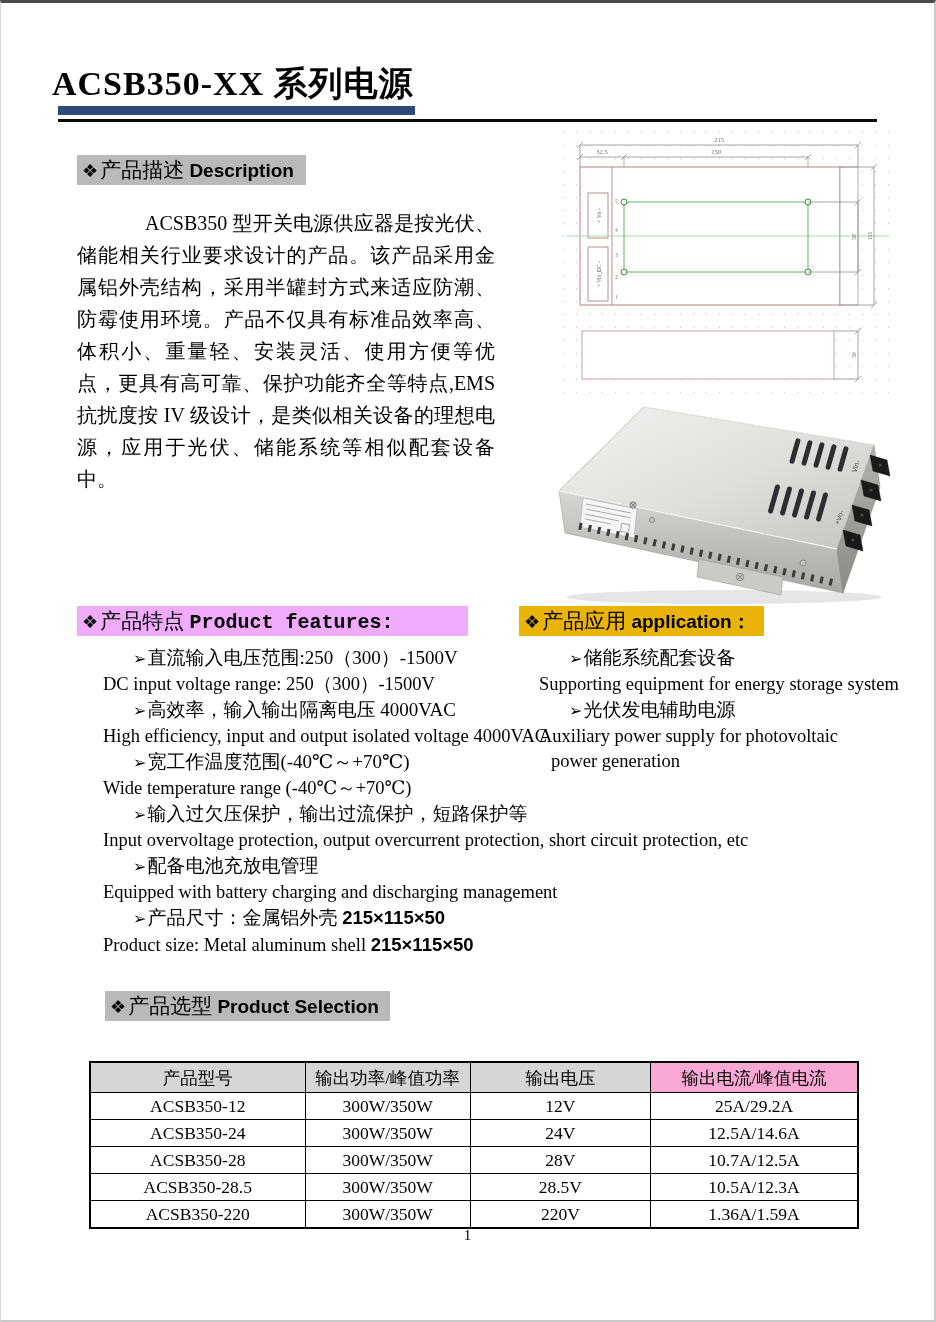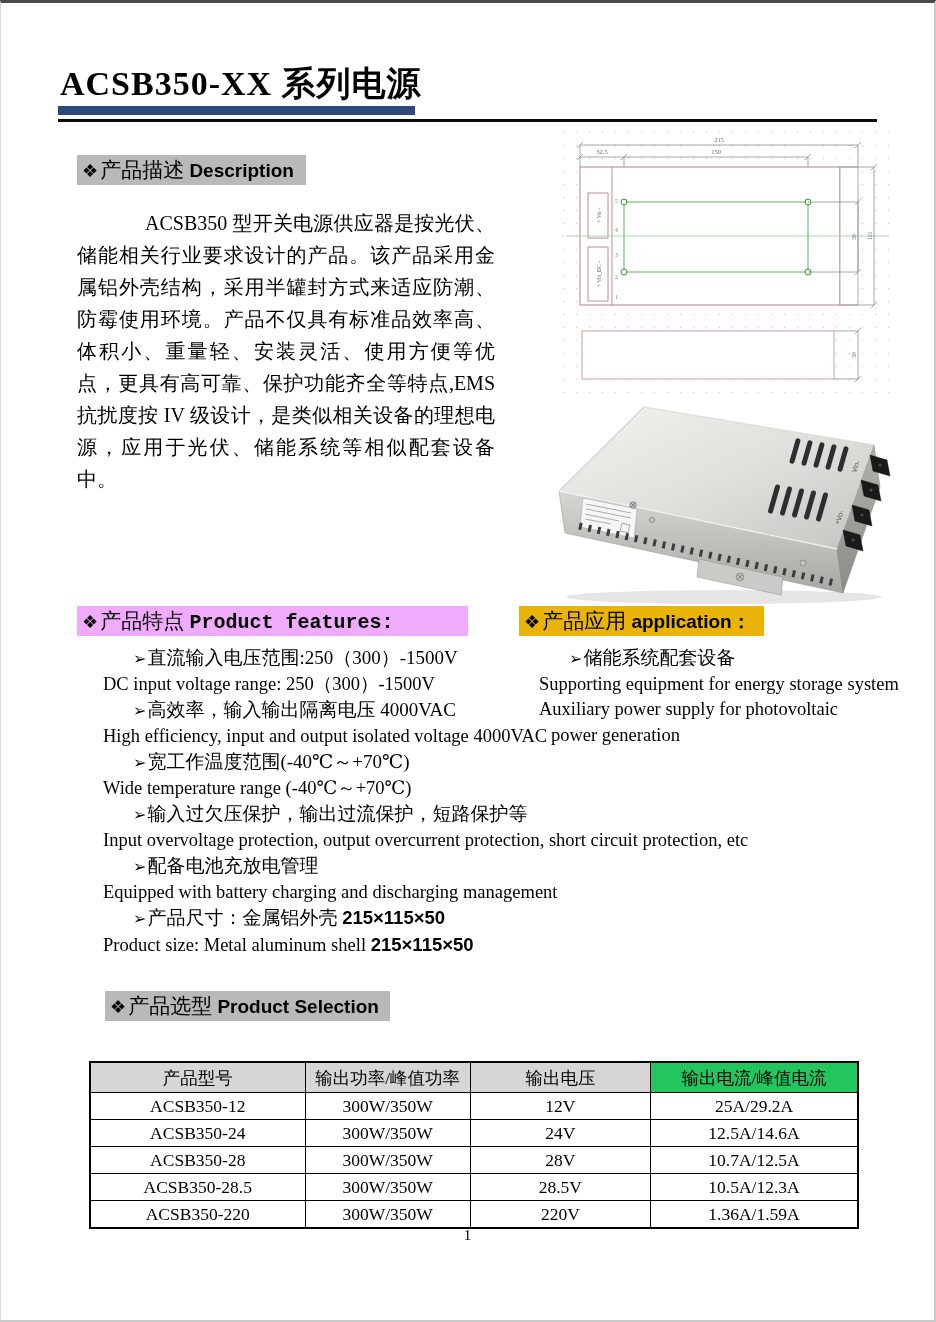--- a/index.html
+++ b/index.html
@@ -4,21 +4,21 @@
 <style>
   html,body{margin:0;padding:0;background:#ffffff;}
   .page{
     position:relative;width:936px;height:1322px;background:#fff;overflow:hidden;
     box-sizing:border-box;
     border-top:3px solid #4a4a4a;border-right:2px solid #c9c9c9;
     border-bottom:2px solid #c9c9c9;border-left:1px solid #d8d8d8;
     font-family:"Liberation Serif","DejaVu Serif",serif;color:#000;
   }
   .doc-title{
-    position:absolute;left:59px;top:58px;font-size:34px;font-weight:bold;
+    position:absolute;left:51px;top:58px;font-size:34px;font-weight:bold;
     letter-spacing:1px;font-family:"Liberation Serif","DejaVu Serif",serif;white-space:nowrap;text-align:right;
   }
   .title-bar{position:absolute;left:57px;top:103px;width:357px;height:9px;}
   .title-rule{position:absolute;left:57px;top:116px;width:819px;height:3px;background:#0a0a0a;}
   .sec-head{
     position:absolute;height:24px;line-height:24px;padding:3px 12px 3px 5px;
     background:#b9b9b9;white-space:nowrap;font-size:21px;
   }
   .sec-head .marker{font-size:18px;margin-right:2px;font-family:"DejaVu Sans",sans-serif;}
   .sec-head .zh{font-family:"Liberation Serif","DejaVu Serif",serif;}
@@ -258,37 +258,38 @@
         <div class="li-zh"><span class="arrow">➢</span><span>产品尺寸：金属铝外壳 </span><b class="dims">215×115×50</b></div>
         <div class="li-en">Product size: Metal aluminum shell <b class="dims">215×115×50</b></div>
       </div>
     </div>
   <div class="list-col" id="applications-list">
       <div class="list-item">
         <div class="li-zh"><span class="arrow">➢</span><span>储能系统配套设备</span></div>
         <div class="li-en">Supporting equipment for energy storage system</div>
       </div>
       <div class="list-item">
+        <div class="li-zh"><span class="arrow">➢</span><span>光伏发电辅助电源</span></div>
         <div class="li-en">Auxiliary power supply for photovoltaic</div>
         <div class="li-en extra">power generation</div>
       </div>
     </div>
 
   <div class="sec-head" style="left: 76px; top: 988px; width: 268px; background: rgb(185, 185, 185); margin-left: 28px;">
     <span class="marker">❖</span><span class="zh">产品选型</span>
     <span class="en-sans">Product Selection</span>
   </div>
 
   <table class="sel-table">
     <thead>
         <tr id="sel-head-row">
           <th style="background: rgb(214, 214, 214); width: 28%;">产品型号</th>
           <th style="background: rgb(214, 214, 214); width: 21.5%;">输出功率/峰值功率</th>
           <th style="background: rgb(214, 214, 214); width: 23.5%;">输出电压</th>
-          <th style="background: #22c55e; width: 27%;">输出电流/峰值电流</th>
+          <th style="background: #f9a8d4; width: 27%;">输出电流/峰值电流</th>
         </tr>
       </thead>
     <tbody id="sel-body">
         <tr>
           <td>ACSB350-12</td>
           <td>300W/350W</td>
           <td>12V</td>
           <td>25A/29.2A</td>
         </tr>
         <tr>

